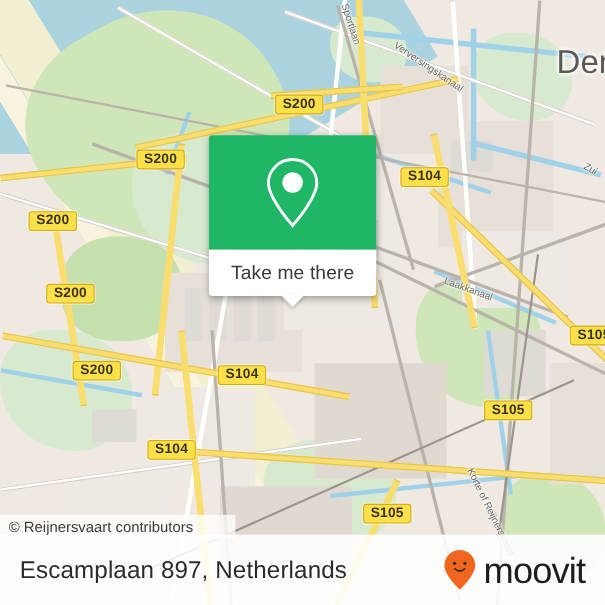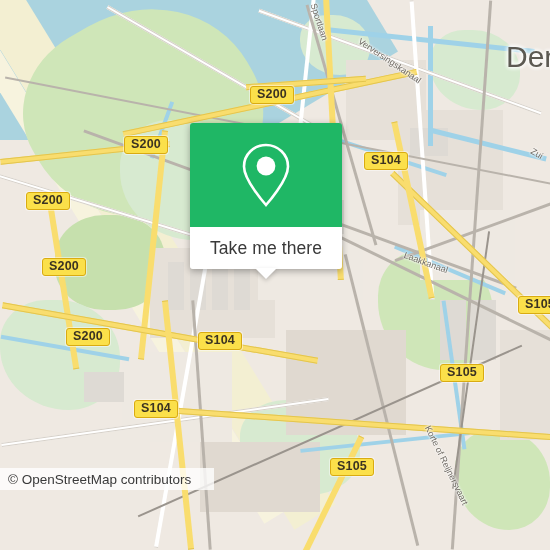--- a/index.html
+++ b/index.html
@@ -230,31 +230,43 @@
     <div class="shield" style="left:42px;top:258px;">S200</div>
     <div class="shield" style="left:66px;top:328px;">S200</div>
     <div class="shield" style="left:364px;top:152px;">S104</div>
     <div class="shield" style="left:198px;top:332px;">S104</div>
     <div class="shield" style="left:134px;top:400px;">S104</div>
     <div class="shield" style="left:440px;top:364px;">S105</div>
     <div class="shield" style="left:330px;top:458px;">S105</div>
     <div class="shield" style="left:518px;top:296px;">S105</div>
 
     <div class="attrib">
-      <span>© OpenStreetMap contributors</span>
+      <span>© Reijnersvaart contributors</span>
     </div>
   </div>
 
   <div class="card">
     <div class="card-top">
       <svg width="58" height="68" viewBox="0 0 58 68">
         <path d="M29 4 C16.8 4 7 13.6 7 25.4 C7 39.5 29 64 29 64 C29 64 51 39.5 51 25.4 C51 13.6 41.2 4 29 4 Z" fill="none" stroke="#ffffff" stroke-width="2.6"></path>
         <circle cx="29" cy="25" r="9.4" fill="#ffffff"></circle>
       </svg>
     </div>
     <div class="card-bottom">
       <div class="cta">Take me there</div>
       <div class="card-tip"></div>
     </div>
   </div>
 
+  <div class="footer">
+    <div class="footer-title">Escamplaan 897, Netherlands</div>
+    <div class="brand">
+      <svg width="30" height="38" viewBox="0 0 30 38">
+        <path d="M15 1 C7.3 1 1 7.2 1 14.9 C1 24.6 15 37 15 37 C15 37 29 24.6 29 14.9 C29 7.2 22.7 1 15 1 Z" fill="#f0661e"></path>
+        <circle cx="10.3" cy="13.2" r="1.5" fill="#3a2a1e"></circle>
+        <circle cx="19.7" cy="13.2" r="1.5" fill="#3a2a1e"></circle>
+        <path d="M10.6 18.2 Q15 22 19.4 18.2" fill="none" stroke="#3a2a1e" stroke-width="1.6" stroke-linecap="round"></path>
+      </svg>
+      <div class="brand-word">moovit</div>
+    </div>
+  </div>
 
 </div>
 
 </body></html>

